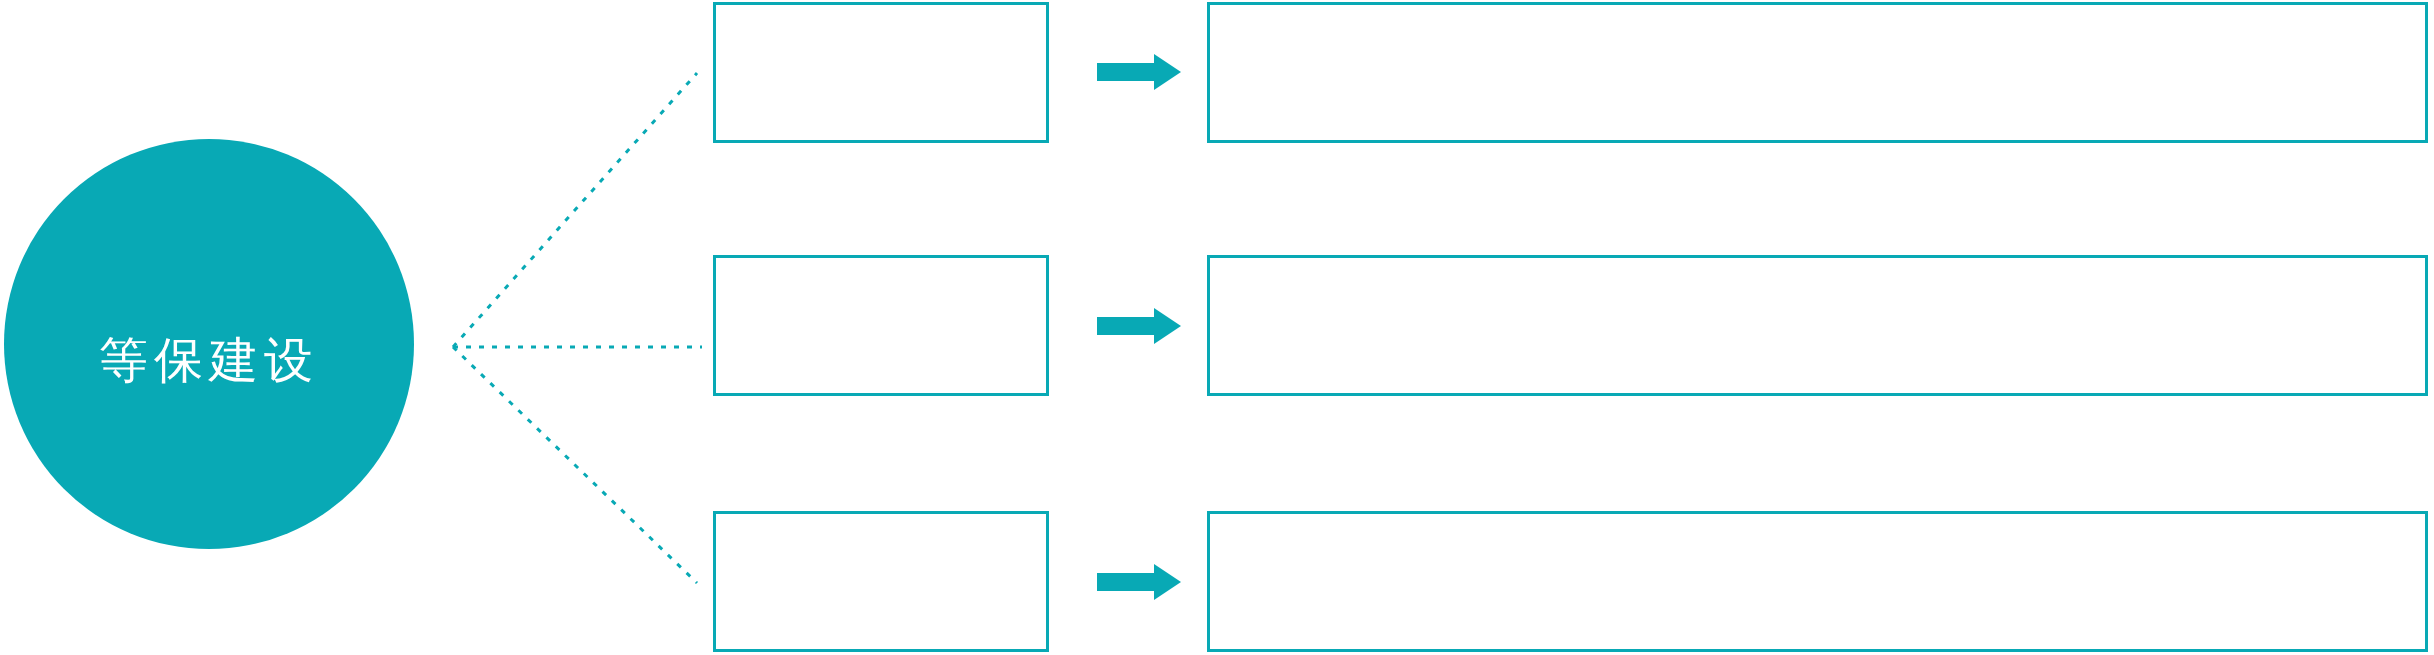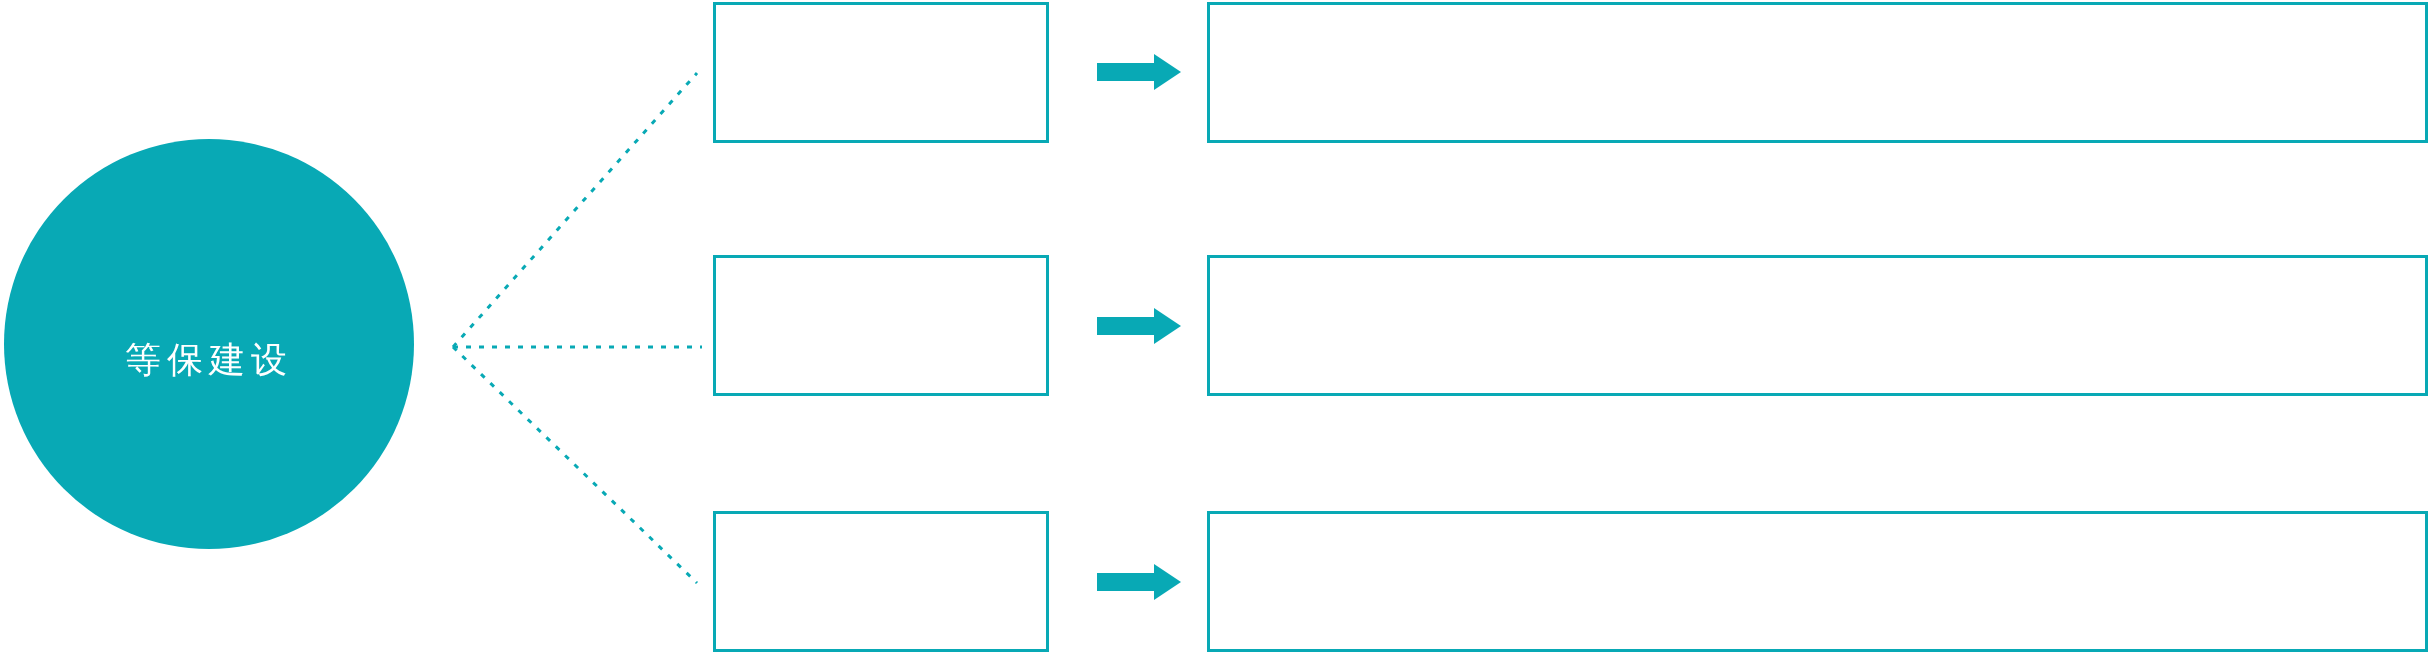--- a/index.html
+++ b/index.html
@@ -29,21 +29,21 @@
     border-radius:50%;
     background:var(--teal);
     display:flex;
     align-items:center;
     justify-content:center;
   }
   .topic-label{
     transform:translateY(16px);
     text-align:right;
     color:var(--white);
-    font-size:36px;
+    font-size:49px;
     font-weight:300;
     letter-spacing:6px;
     line-height:74px;
     white-space:nowrap;
   }
   
   .overlay{
     position:absolute;
     left:0;
     top:0;

